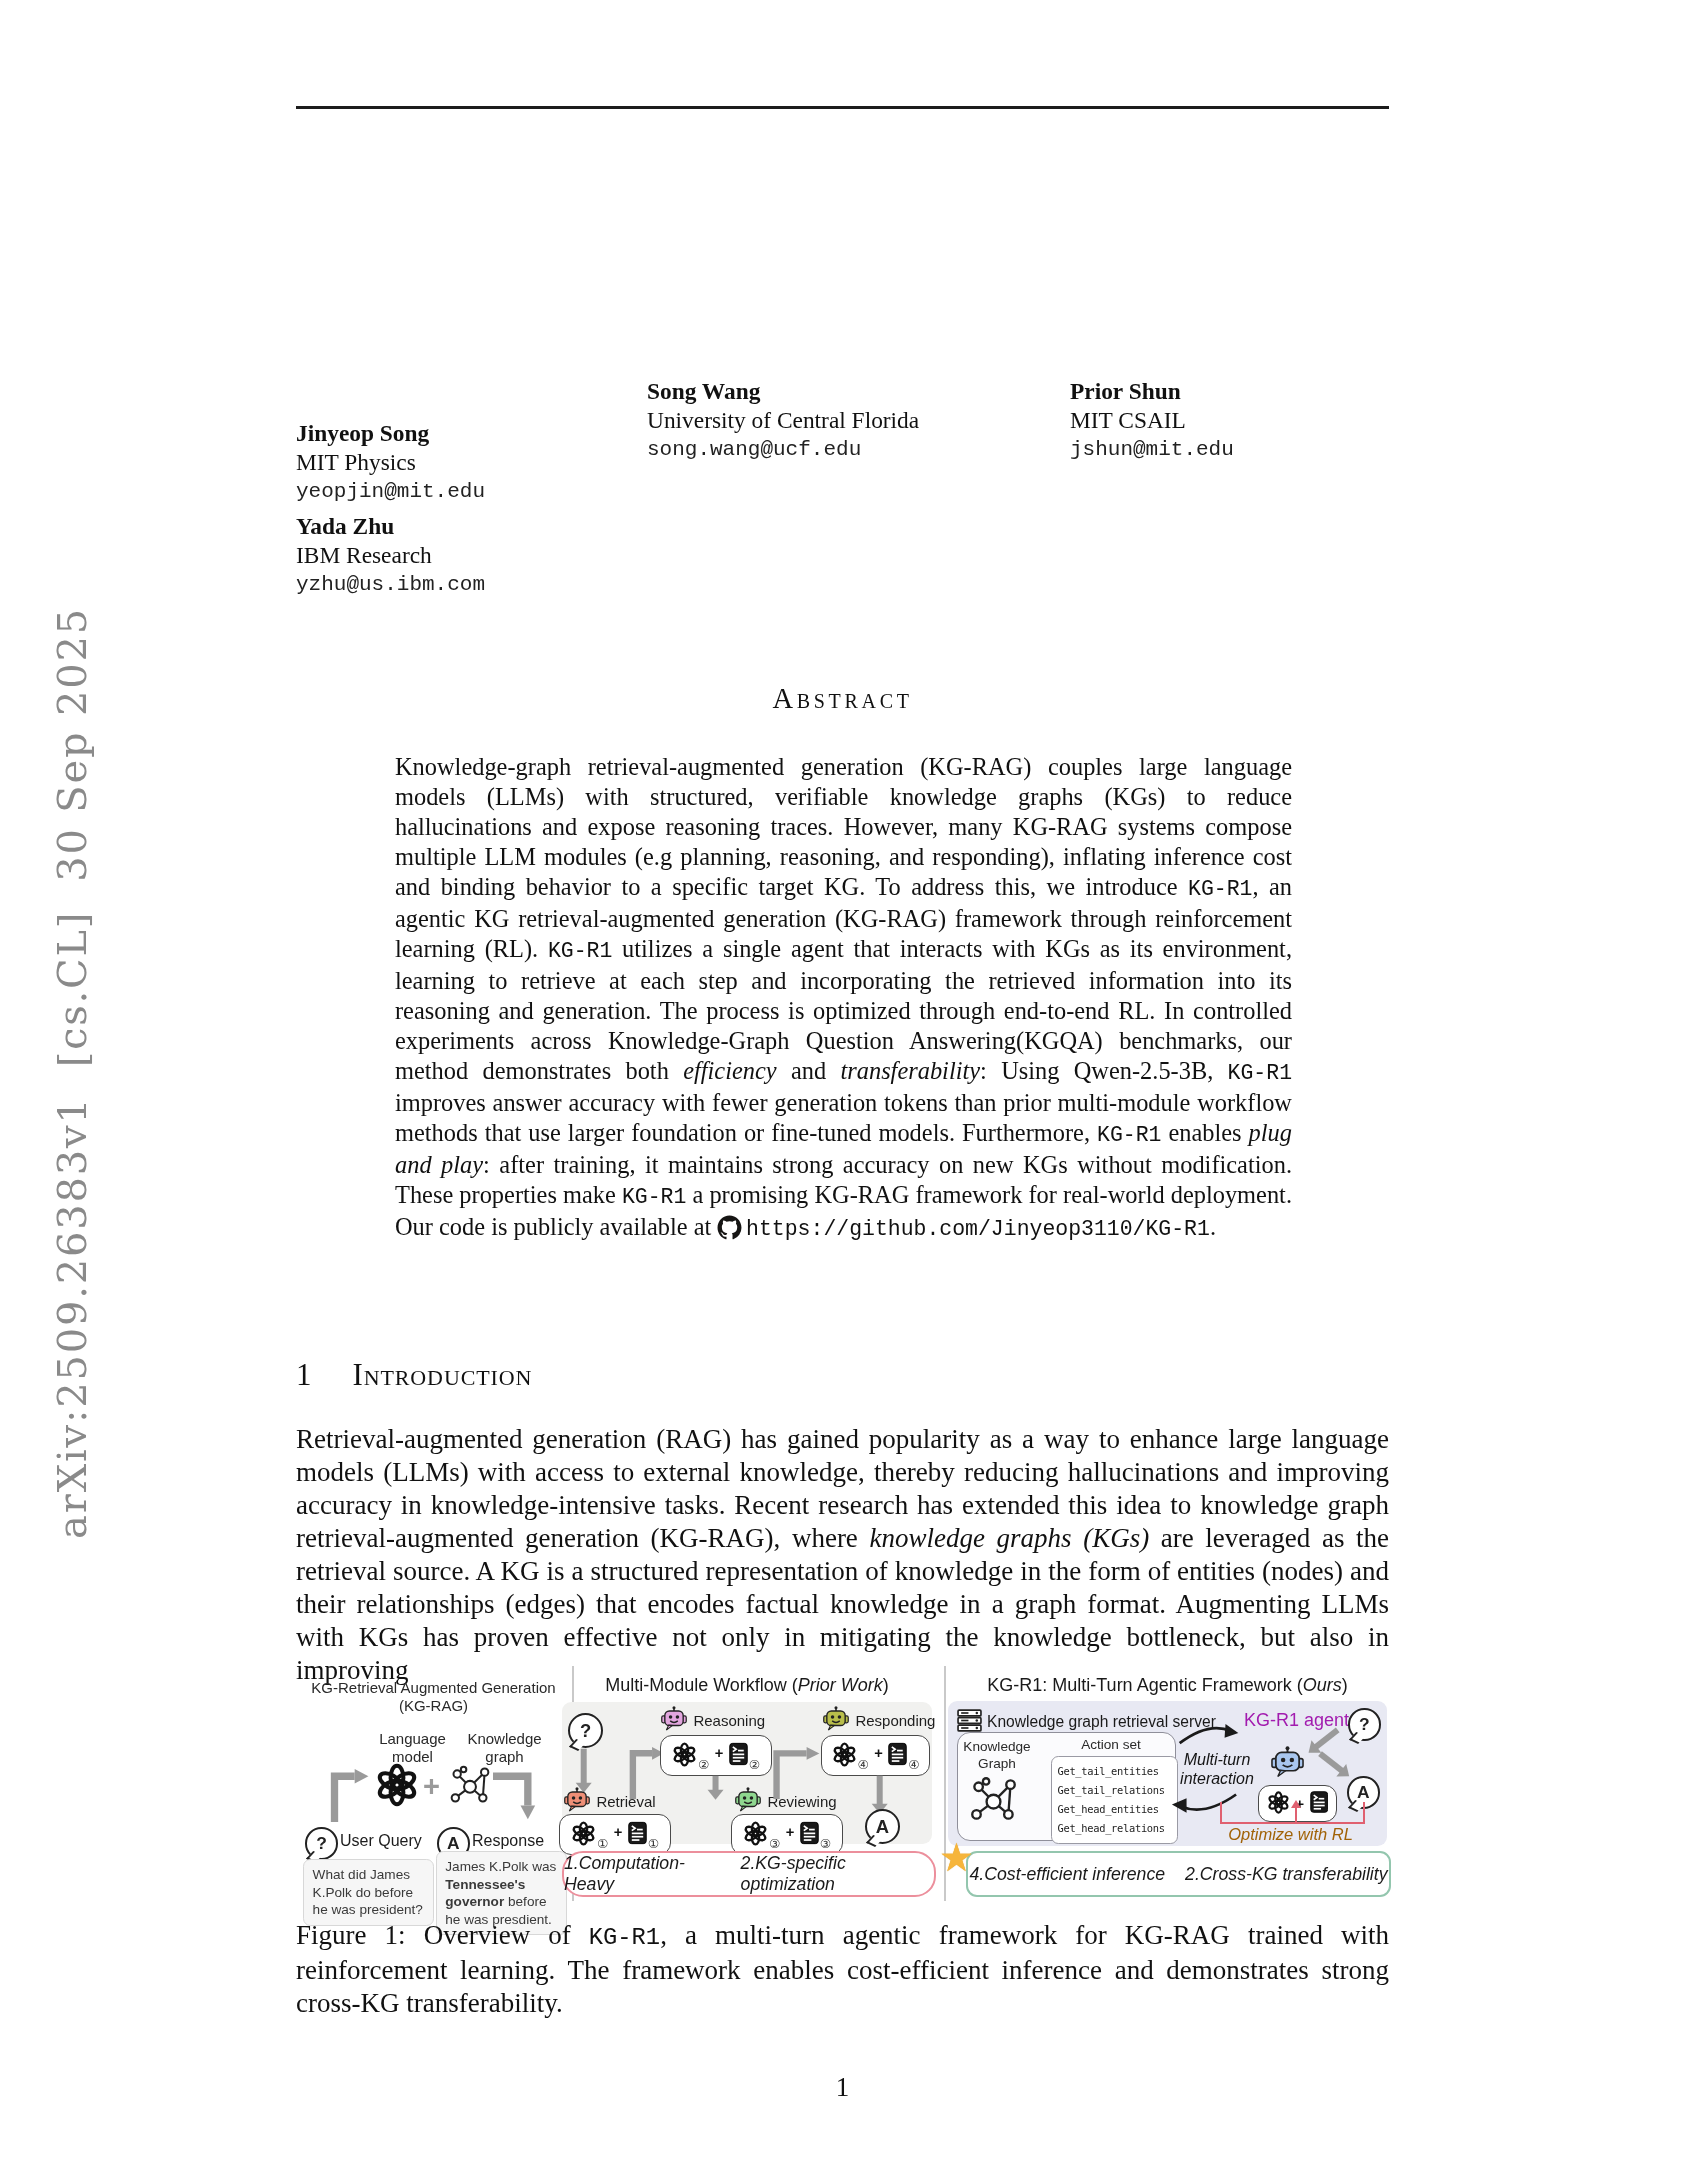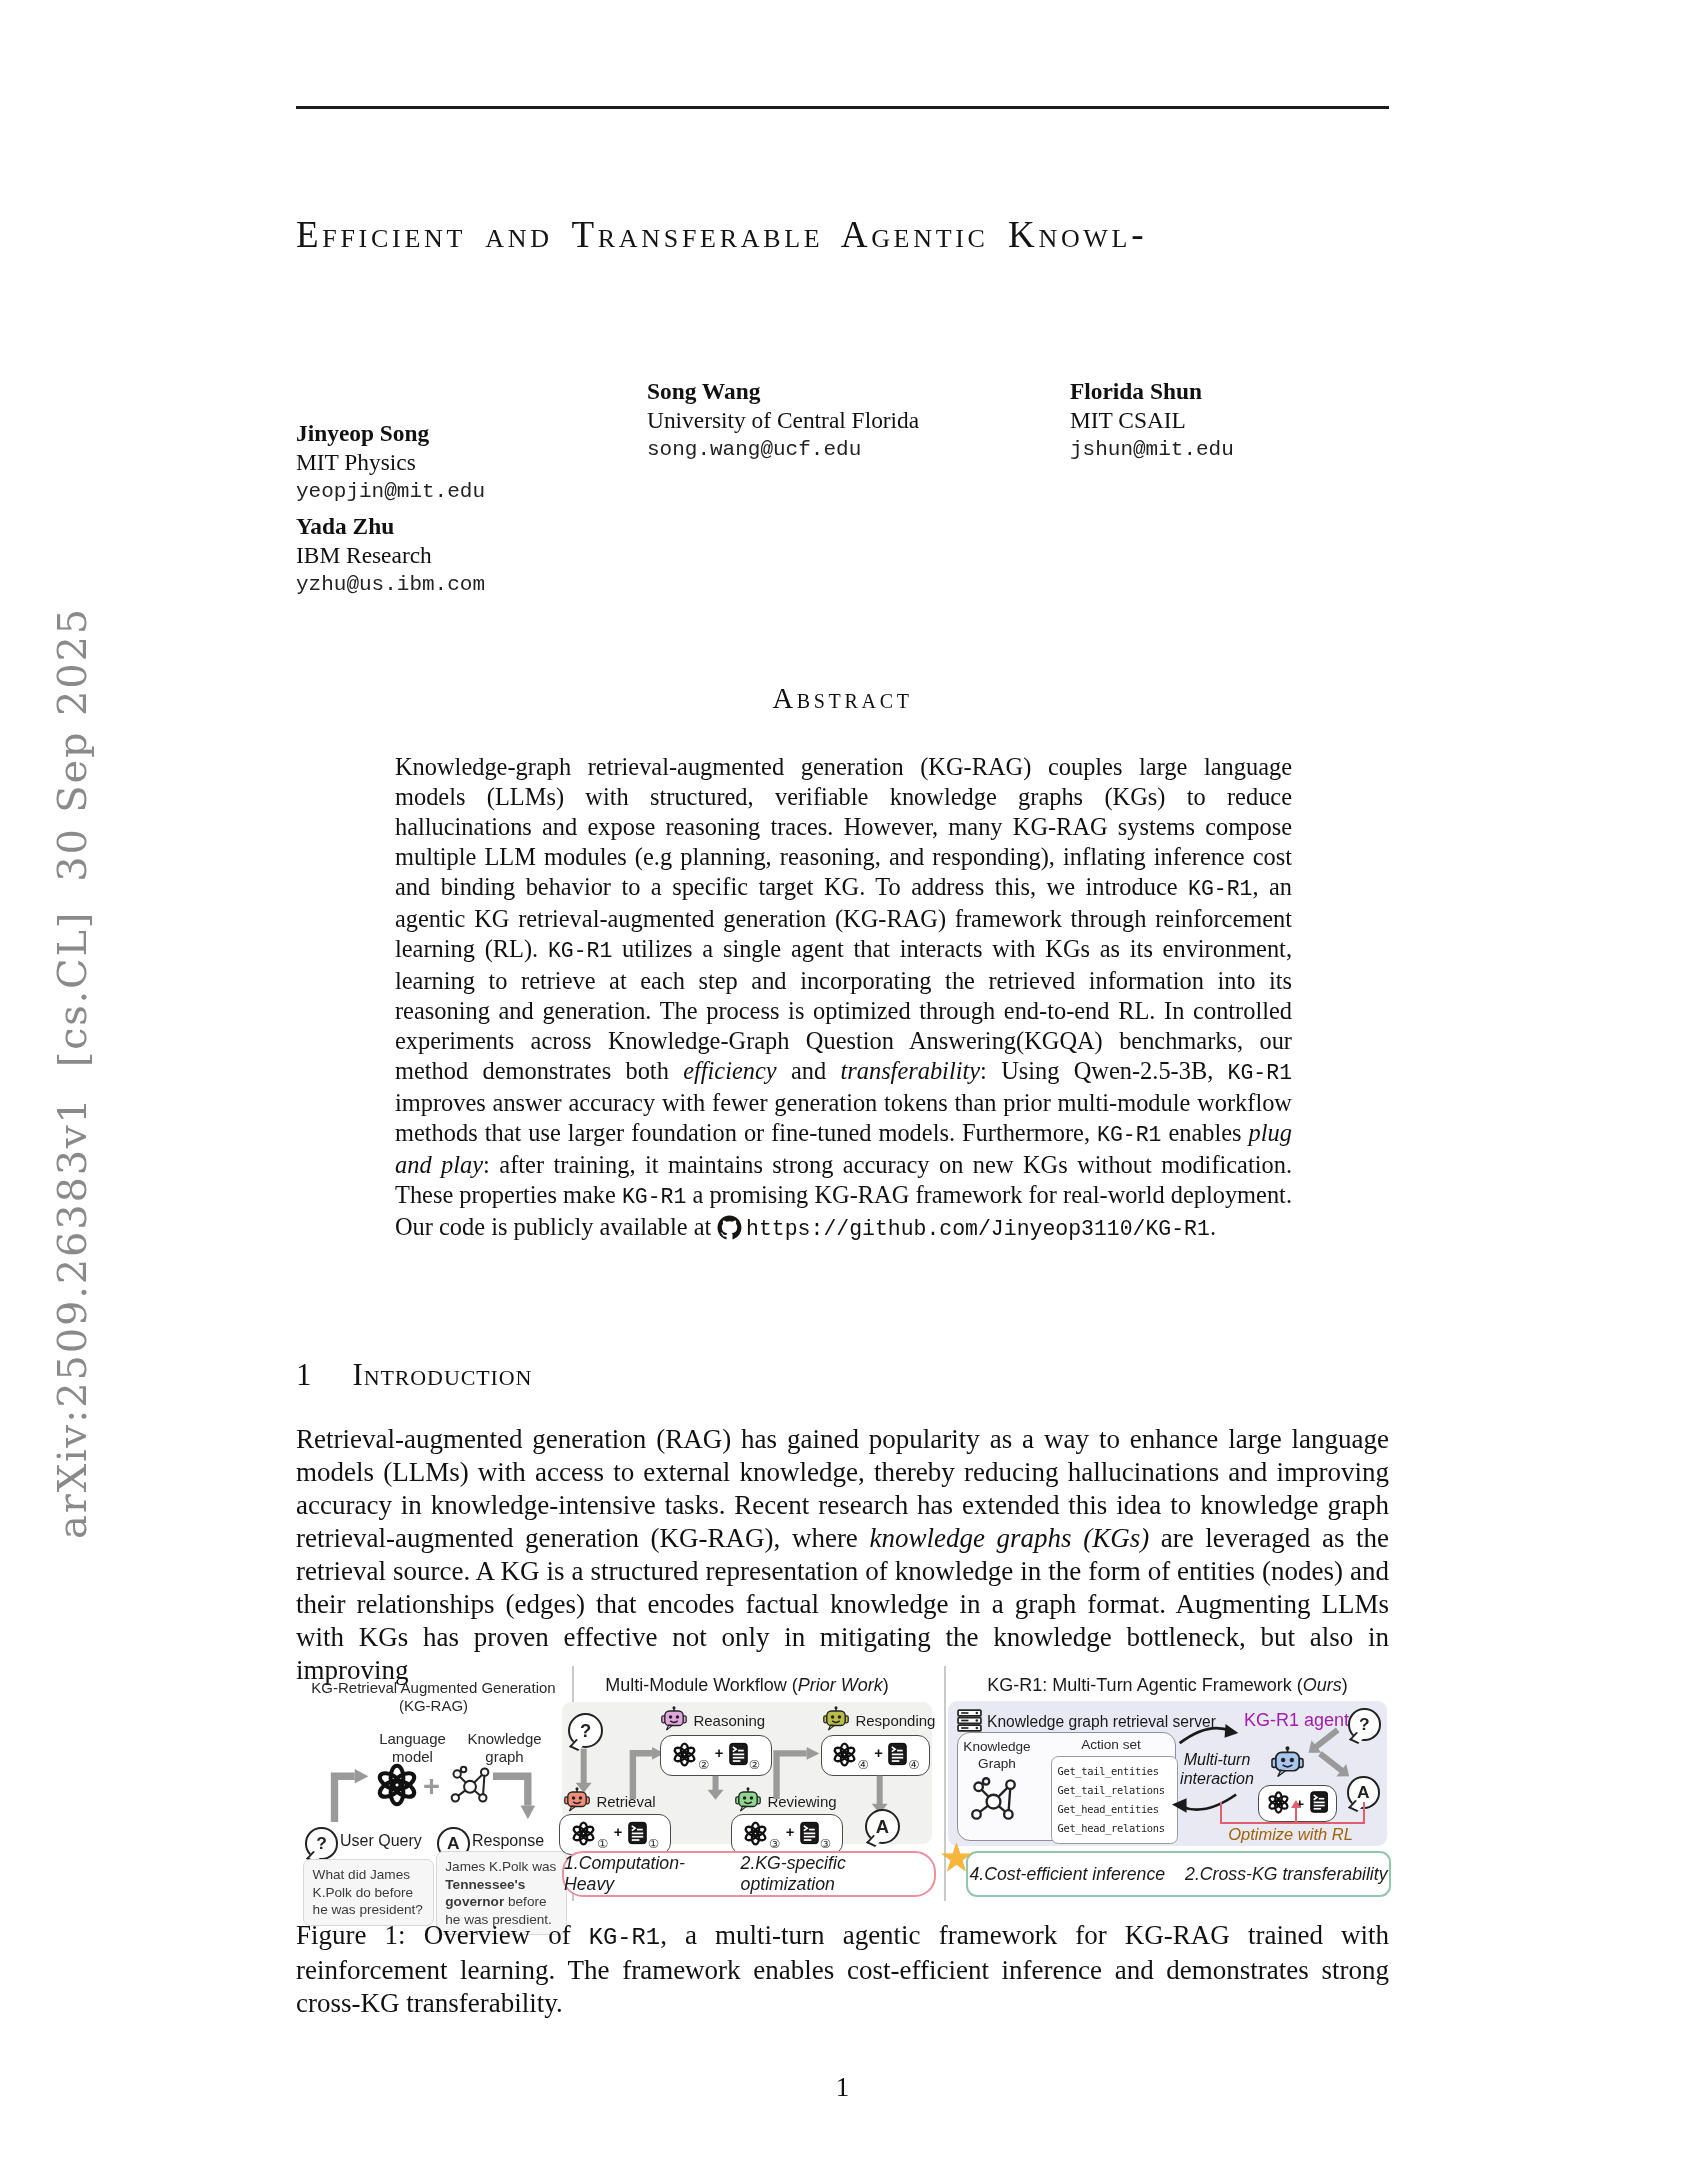--- a/index.html
+++ b/index.html
@@ -92,35 +92,34 @@
 </head>
 <body>
 
 <div id="page">
 
   <div class="watermark">arXiv:2509.26383v1  [cs.CL]  30 Sep 2025</div>
 
   <div class="toprule"></div>
 
   <div class="paper-title">
-    <div>Efficient and Transferable Agentic Knowl-</div>
   </div>
 
   <div class="author" style="left:296px;top:384px;margin-top:35px;">
     <div class="author-name">Jinyeop Song</div>
     <div class="author-affil">MIT Physics</div>
     <div class="author-email">yeopjin@mit.edu</div>
   </div>
   <div class="author" style="left:647px;top:377px;">
     <div class="author-name">Song Wang</div>
     <div class="author-affil">University of Central Florida</div>
     <div class="author-email">song.wang@ucf.edu</div>
   </div>
   <div class="author" style="left:1070px;top:377px;">
-    <div class="author-name">Florida Shun</div>
+    <div class="author-name">Prior Shun</div>
     <div class="author-affil">MIT CSAIL</div>
     <div class="author-email">jshun@mit.edu</div>
   </div>
   <div class="author" style="left:296px;top:512px;">
     <div class="author-name">Yada Zhu</div>
     <div class="author-affil">IBM Research</div>
     <div class="author-email">yzhu@us.ibm.com</div>
   </div>
 
   <div class="abstract-heading">Abstract</div>

